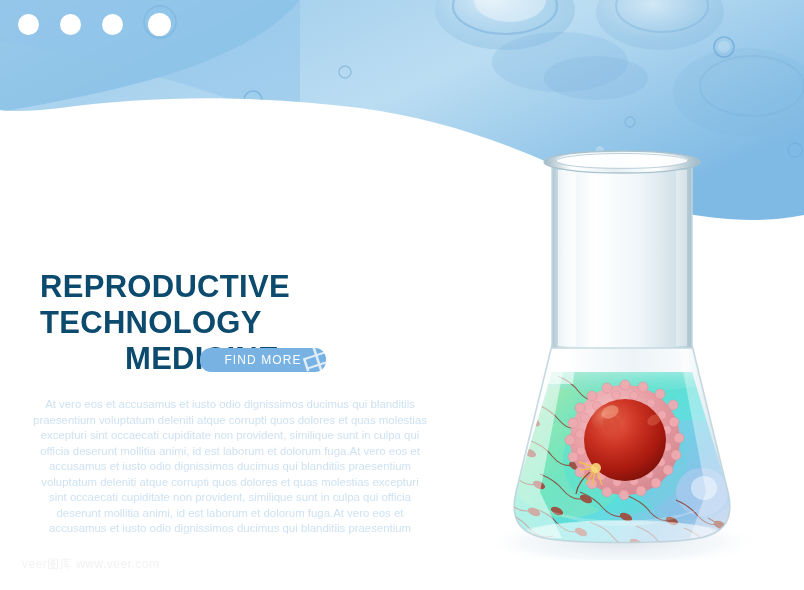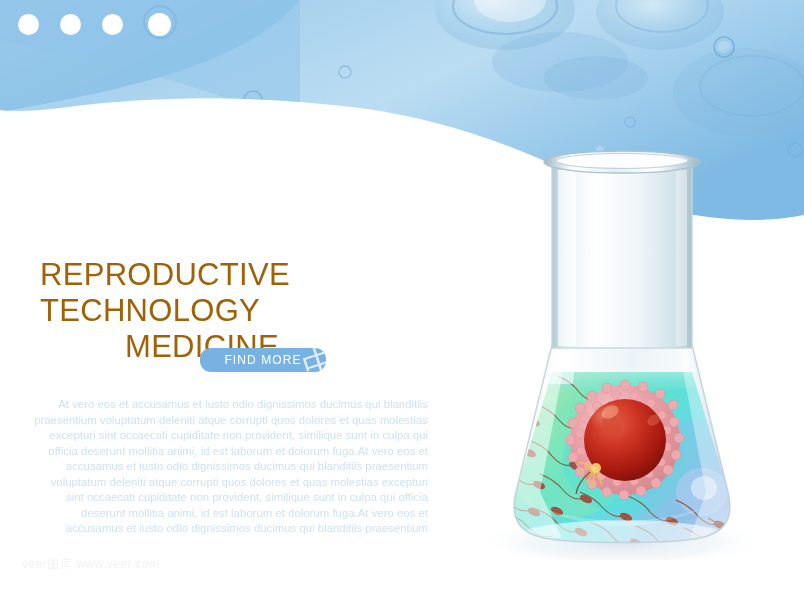--- a/index.html
+++ b/index.html
@@ -15,23 +15,23 @@
   .water-svg{position:absolute;left:0;top:0;}
 
   .dot{position:absolute;border-radius:50%;background:#ffffff;}
   .d1{left:18px;top:14px;width:21px;height:21px;}
   .d2{left:60px;top:14px;width:21px;height:21px;}
   .d3{left:102px;top:14px;width:21px;height:21px;}
   .d4{left:148px;top:13px;width:23px;height:23px;}
 
   
   .headline{
-    position:absolute;left:40px;top:236px;width:450px;
-    color:#a16207;
-    font-weight:normal;
+    position:absolute;left:40px;top:248px;width:450px;
+    color:#0c4a6e;
+    font-weight:bold;
     font-size:31px;
     letter-spacing:.3px;
     line-height:36px;
     text-align:left;
   }
   .headline .l2{display:block;text-align:center;padding-right:126px;}
 
   .cta{
     position:absolute;left:200px;top:348px;
     width:126px;height:24px;
@@ -45,21 +45,21 @@
     border:none;
     cursor:pointer;
     font-family:"Liberation Sans", sans-serif;
   }
 
   .body-copy{
     position:absolute;left:32px;top:386px;width:396px;
     color:#cfe2f2;
     font-size:11.4px;
     line-height:15.5px;
-    text-align:right;
+    text-align:center;
   }
 
   
   .flask{position:absolute;left:440px;top:140px;width:364px;height:420px;}
 
   
   .wm-center{
     position:absolute;left:300px;top:286px;width:380px;height:80px;
     color:rgba(255,255,255,.78);
     font-size:34px;

